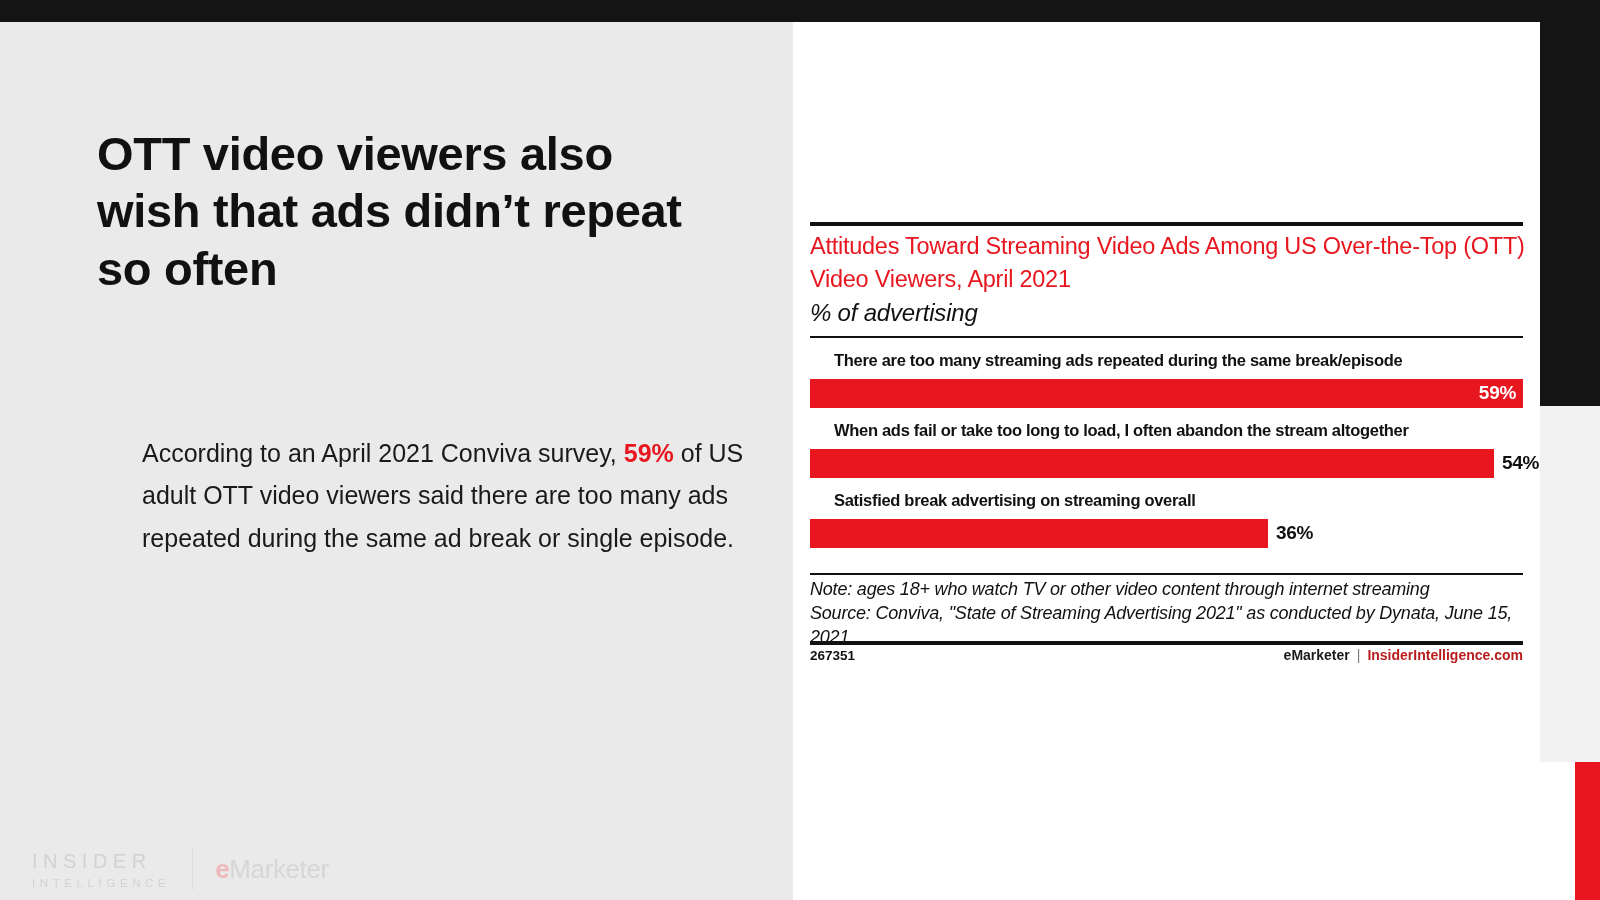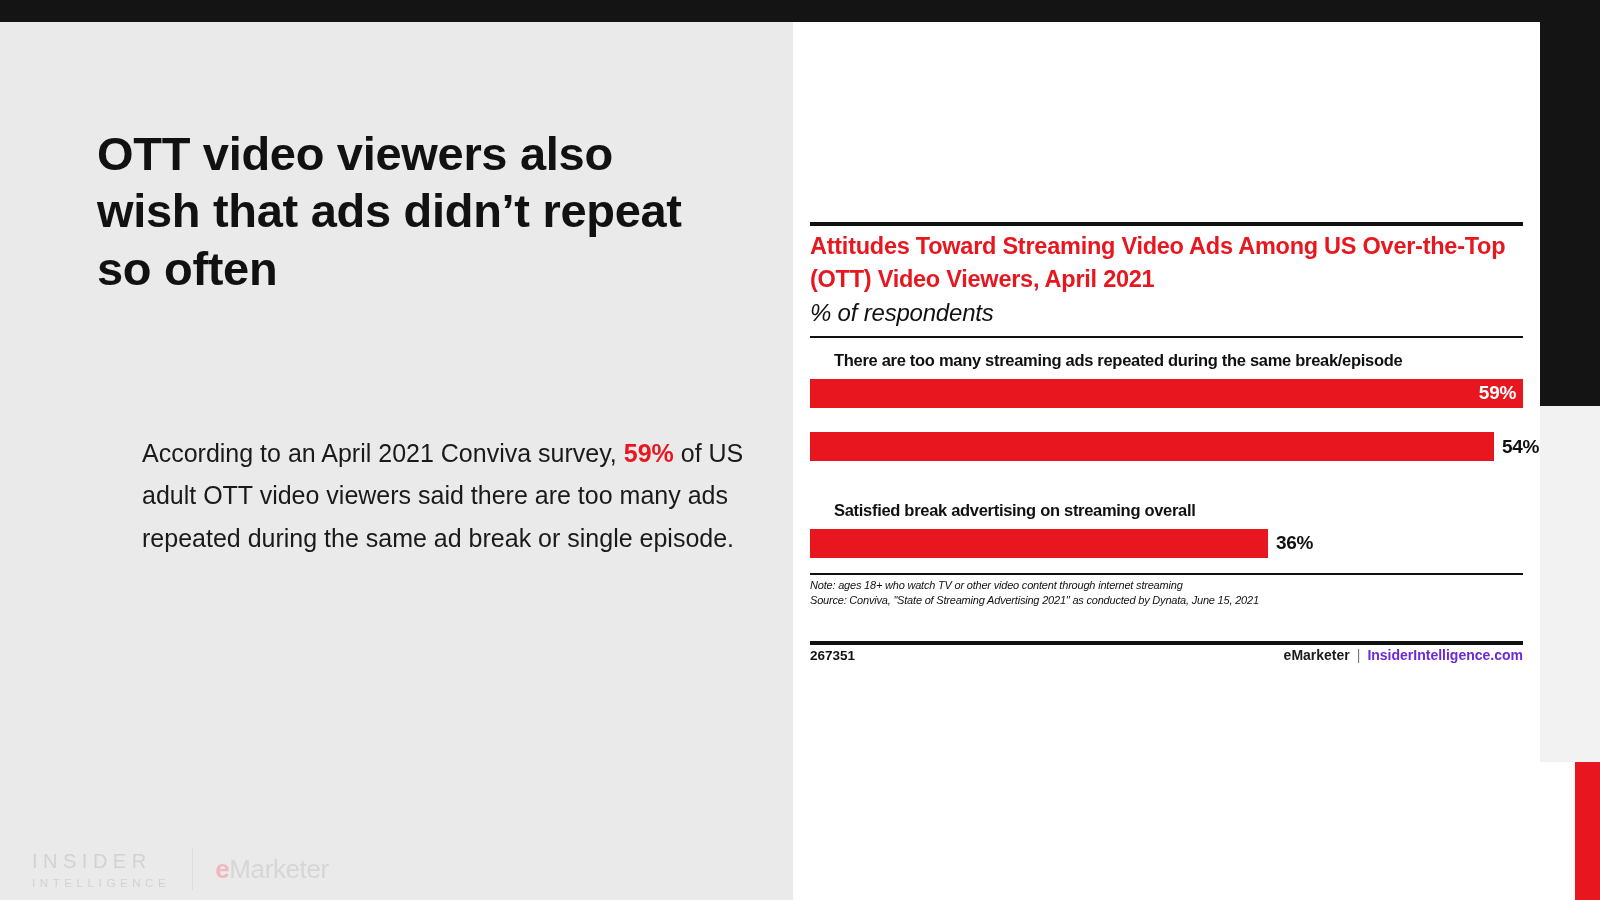--- a/index.html
+++ b/index.html
@@ -60,21 +60,21 @@
   }
 
   .rule { position:absolute; left:810px; background:#111111; }
   .rule-title-top  { top:222px; width:713px; height:4px; }
   .rule-sub-bottom { top:336px; width:713px; height:1.5px; }
   .rule-note-top   { top:573px; width:713px; height:1.5px; }
   .rule-foot-top   { top:641px; width:713px; height:3.5px; }
 
   .chart-title {
     position:absolute; left:810px; top:230px; width:716px;
-    font-size:23.5px; font-weight:bold; line-height:1.42;
+    font-size:23.5px; font-weight:normal; line-height:1.42;
     color:#e8171f; letter-spacing:-0.25px;
   }
   .chart-subtitle {
     position:absolute; left:810px; top:299px;
     font-size:24px; font-style:italic; color:#111111; letter-spacing:-0.2px;
   }
 
   
   .bars { position:absolute; left:810px; top:352px; width:716px; }
   .bar-group { position:relative; height:70px; }
@@ -93,36 +93,36 @@
     position:absolute; top:0; height:29px;
     display:flex; align-items:center;
     font-size:19px; font-weight:bold; letter-spacing:-0.3px;
   }
   .bar-value.inside { color:#ffffff; }
   .bar-value.outside { color:#111111; }
 
   
   .note-block {
     position:absolute; left:810px; top:578px; width:716px;
-    font-size:11px; font-style:italic; line-height:1.33;
+    font-size:18px; font-style:italic; line-height:1.33;
     color:#111111; letter-spacing:-0.2px;
   }
 
   
   .footer {
     position:absolute; left:810px; top:647px; width:713px;
     display:flex; align-items:baseline; justify-content:space-between;
   }
   .footer-id { font-size:13.5px; font-weight:bold; color:#111111; }
   .footer-brand {
     font-size:14px; font-weight:bold; display:flex; align-items:baseline; gap:7px;
   }
   .footer-brand .emk { color:#1a1a1a;text-align:right; }
   .footer-brand .sep { color:#7a7a7a; font-weight:400; }
-  .footer-brand .url { color:#6d28d9; }
+  .footer-brand .url { color:#b91c1c; }
 </style>
 </head>
 <body>
 
 <div id="stage">
 
   <div class="band band-black-right"></div>
   <div class="band band-gray-right"></div>
   <div class="band band-red-right"></div>
 
@@ -143,35 +143,36 @@
       <div class="logo-emarketer"><span class="e">e</span><span>Marketer</span></div>
     </div>
   </div>
 
   <div class="chart-card"></div>
 
   <div class="rule rule-title-top"></div>
 
   <h2 class="chart-title">Attitudes Toward Streaming Video Ads Among US Over-the-Top (OTT) Video Viewers, April 2021</h2>
 
-  <div class="chart-subtitle">% of respondents</div>
+  <div class="chart-subtitle">% of advertising</div>
 
   <div class="rule rule-sub-bottom"></div>
 
   <div class="bars">
 
     <div class="bar-group">
       <div class="bar-label">There are too many streaming ads repeated during the same break/episode</div>
       <div class="bar-track">
         <div class="bar-fill" style="width:713px"></div>
         <div class="bar-value inside" style="right:10px">59%</div>
       </div>
     </div>
 
     <div class="bar-group">
+      <div class="bar-label">When ads fail or take too long to load, I often abandon the stream altogether</div>
       <div class="bar-track">
         <div class="bar-fill" style="width:684px"></div>
         <div class="bar-value outside" style="left:692px">54%</div>
       </div>
     </div>
 
     <div class="bar-group">
       <div class="bar-label">Satisfied break advertising on streaming overall</div>
       <div class="bar-track">
         <div class="bar-fill" style="width:458px"></div>

